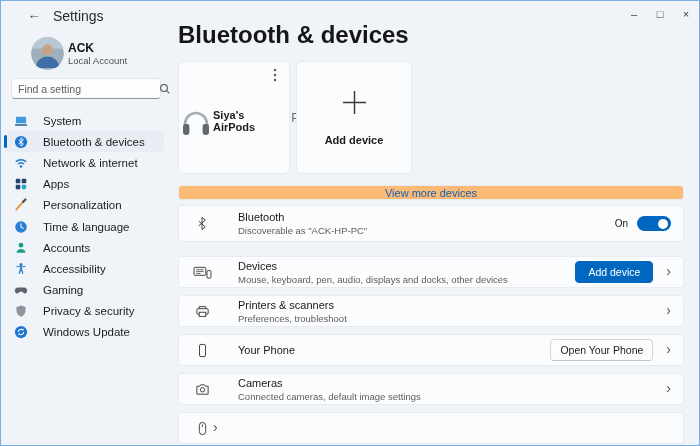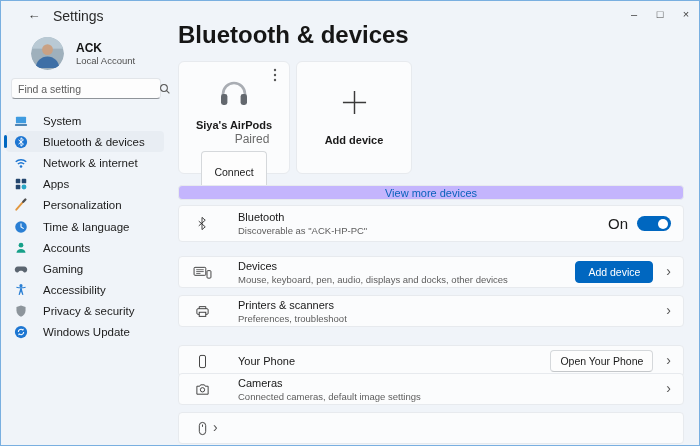--- a/index.html
+++ b/index.html
@@ -12,21 +12,21 @@
   
   .titlebar { position:absolute; top:0; left:0; right:0; height:26px; }
   .back-btn { position:absolute; left:22px; top:2px; width:22px; height:22px;
     border:none; background:transparent; font-size:13px; color:#3a3a3a; cursor:pointer; }
   .app-title { position:absolute; left:52px; top:7px; font-size:14px; color:#2a2a2a; }
   .win-controls { position:absolute; right:0; top:0; display:flex; }
   .win-btn { width:26px; height:25px; border:none; background:transparent;
     font-size:11px; color:#3f3f3f; display:flex; align-items:center; justify-content:center; }
   
   .sidebar { position:absolute; top:26px; left:0; width:168px; bottom:0; }
-  .account { position:absolute; top:10px; left:30px; display:flex; align-items:center; gap:12px; }
+  .account { position:absolute; top:10px; left:30px; display:flex; align-items:center; gap:4px; }
   .avatar { width:33px; height:33px; border-radius:50%; overflow:hidden; flex:0 0 auto; }
   .acct-name { font-size:12px; font-weight:bold; color:#141414; line-height:14px; }
   .acct-type { font-size:9.5px; color:#4f4f4f; line-height:11px; }
   .searchbox { position:absolute; top:51px; left:10px; width:150px; height:21px;
     background:#fdfdfd; border:1px solid #e2e5e9; border-bottom:1px solid #8f9499;
     border-radius:4px; display:flex; align-items:center; }
   .searchbox input { flex:1; border:none; outline:none; background:transparent;
     font-size:10.5px; color:#333; padding:0 6px; font-family:"Liberation Sans",sans-serif; }
   .searchbox input::placeholder { color:#5d5d5d; }
   .search-ic { margin-right:7px; display:flex; }
@@ -40,41 +40,41 @@
     width:3px; height:13px; border-radius:2px; background:#0067c0; }
   
   .page-title { position:absolute; left:177px; top:20px; font-size:24px; font-weight:600; color:#161616; }
   .card { position:absolute; top:60px; background:#fbfcfd; border:1px solid #e7eaee;
     border-radius:6px; }
   .card.device { left:177px; width:112px; height:113px; }
   .card.add { left:295px; width:116px; height:113px; display:flex; flex-direction:column;
     align-items:center; justify-content:center; gap:14px; cursor:pointer; }
   .more-dots { position:absolute; top:5px; right:6px; width:16px; height:16px; border:none;
     background:transparent; display:flex; align-items:center; justify-content:center; cursor:pointer; }
-  .card-inner { position:absolute; inset:0; display:flex; flex-direction:column; align-items:center; }
+  .card-inner { position:absolute; inset:0; display:flex; flex-direction:row; align-items:center; }
   .hp-icon { margin-top:17px; }
   .dev-name { font-size:11px; font-weight:bold; color:#1a1a1a; margin-top:6px; }
   .dev-status { font-size:12px; color:#6a6a6a; margin-top:1px;padding-left:36px; }
   .connect-btn { margin-top:5px; font-size:10.5px; color:#1a1a1a; background:#fdfdfd;
     border:1px solid #d5d8db; border-bottom-color:#c4c7ca; border-radius:4px;
     padding:14px 12px; cursor:pointer; font-family:"Liberation Sans",sans-serif; }
   .add-label { font-size:11px; font-weight:bold; color:#1a1a1a; }
   .viewmore { position:absolute; left:177px; top:184px; width:506px; height:15px;
-    background:#c4b5fd; border:1px solid #e7eaee; border-radius:4px;
+    background:#fdba74; border:1px solid #e7eaee; border-radius:4px;
     display:flex; align-items:center; justify-content:center;
     font-size:11px; color:#0a62bb; cursor:pointer; }
   .row { position:absolute; left:177px; width:506px; background:#fbfcfd;
     border:1px solid #e7eaee; border-radius:4px; display:flex; align-items:center;
     padding:0 12px; cursor:pointer; }
   .ric { width:22px; display:flex; align-items:center; justify-content:center; flex:0 0 auto; }
   .rtext { margin-left:25px; flex:1; min-width:0; }
   .rtitle { font-size:11px; color:#181818; line-height:13px; }
   .rsub { font-size:9.5px; color:#5d5d5d; line-height:11px; margin-top:1px; }
   .rright { display:flex; align-items:center; flex:0 0 auto; }
-  .on-label { font-size:15px; color:#1b1b1b; margin-right:9px; }
+  .on-label { font-size:10px; color:#1b1b1b; margin-right:9px; }
   .toggle { width:34px; height:15px; border-radius:8px; background:#0067c0;
     position:relative; cursor:pointer; }
   .toggle .knob { position:absolute; top:2.5px; right:3px; width:10px; height:10px;
     border-radius:50%; background:#fff; }
   .btn-primary { background:#0067c0; color:#fff; border:1px solid #0067c0; border-radius:4px;
     font-size:10.5px; padding:4px 12px; margin-right:13px; cursor:pointer;
     font-family:"Liberation Sans",sans-serif; }
   .btn-secondary { background:#fdfdfd; color:#1a1a1a; border:1px solid #d5d8db;
     border-bottom-color:#c4c7ca; border-radius:4px; font-size:10.5px; padding:4px 9px;
     margin-right:13px; cursor:pointer; font-family:"Liberation Sans",sans-serif; }
@@ -183,35 +183,35 @@
         <span class="nic">
           <svg width="14" height="14" viewBox="0 0 16 16" fill="#17a089">
               <circle cx="8" cy="4.8" r="2.7"></circle>
               <path d="M2.8 13.4a5.3 5.3 0 0 1 10.4 0z"></path>
             </svg>
         </span>
         <span class="nlabel">Accounts</span>
       </div>
       <div class="nav-item">
         <span class="nic">
-          <svg width="14" height="14" viewBox="0 0 16 16">
-              <path d="M4.5 5h7a3.6 3.6 0 0 1 3.4 4.7c-.4 1.4-1.3 2.3-2.4 2.3-.9 0-1.5-.6-2-1.2-.4-.5-.8-.8-2.5-.8s-2.1.3-2.5.8c-.5.6-1.1 1.2-2 1.2-1.1 0-2-.9-2.4-2.3A3.6 3.6 0 0 1 4.5 5z" fill="#5b6570"></path>
-            </svg>
-        </span>
-        <span class="nlabel">Gaming</span>
-      </div>
-      <div class="nav-item">
-        <span class="nic">
           <svg width="14" height="14" viewBox="0 0 16 16" fill="#2a7fd4">
               <circle cx="8" cy="3" r="1.8"></circle>
               <path d="M2.6 5.4a23 23 0 0 0 10.8 0l-.3-1.2a21 21 0 0 1-10.2 0z"></path>
               <path d="M6.8 7.6 5.2 13.4l1.3.4L8 9.6l1.5 4.2 1.3-.4-1.6-5.8V6H6.8z"></path>
             </svg>
         </span>
         <span class="nlabel">Accessibility</span>
+      </div>
+      <div class="nav-item">
+        <span class="nic">
+          <svg width="14" height="14" viewBox="0 0 16 16">
+              <path d="M4.5 5h7a3.6 3.6 0 0 1 3.4 4.7c-.4 1.4-1.3 2.3-2.4 2.3-.9 0-1.5-.6-2-1.2-.4-.5-.8-.8-2.5-.8s-2.1.3-2.5.8c-.5.6-1.1 1.2-2 1.2-1.1 0-2-.9-2.4-2.3A3.6 3.6 0 0 1 4.5 5z" fill="#5b6570"></path>
+            </svg>
+        </span>
+        <span class="nlabel">Gaming</span>
       </div>
       <div class="nav-item">
         <span class="nic">
           <svg width="14" height="14" viewBox="0 0 16 16">
               <path d="M8 1.6 13.2 3.3v4.2c0 3.3-2.1 5.8-5.2 7-3.1-1.2-5.2-3.7-5.2-7V3.3z" fill="#8d959c"></path>
             </svg>
         </span>
         <span class="nlabel">Privacy &amp; security</span>
       </div>
       <div class="nav-item">
@@ -309,21 +309,21 @@
     </span>
     <div class="rtext">
       <div class="rtitle">Printers &amp; scanners</div>
       <div class="rsub">Preferences, troubleshoot</div>
     </div>
     <div class="rright">
       <span class="chevron">›</span>
     </div>
   </div>
 
-  <div class="row" style="top:344px;height:32px">
+  <div class="row" style="top:333px;height:32px">
     <span class="ric">
       <svg width="15" height="15" viewBox="0 0 16 16" fill="none" stroke="#3a3a3a">
           <rect x="4.8" y="1.5" width="6.4" height="13" rx="1.6"></rect>
         </svg>
     </span>
     <div class="rtext">
       <div class="rtitle">Your Phone</div>
     </div>
     <div class="rright">
       <button class="btn-secondary">Open Your Phone</button>

